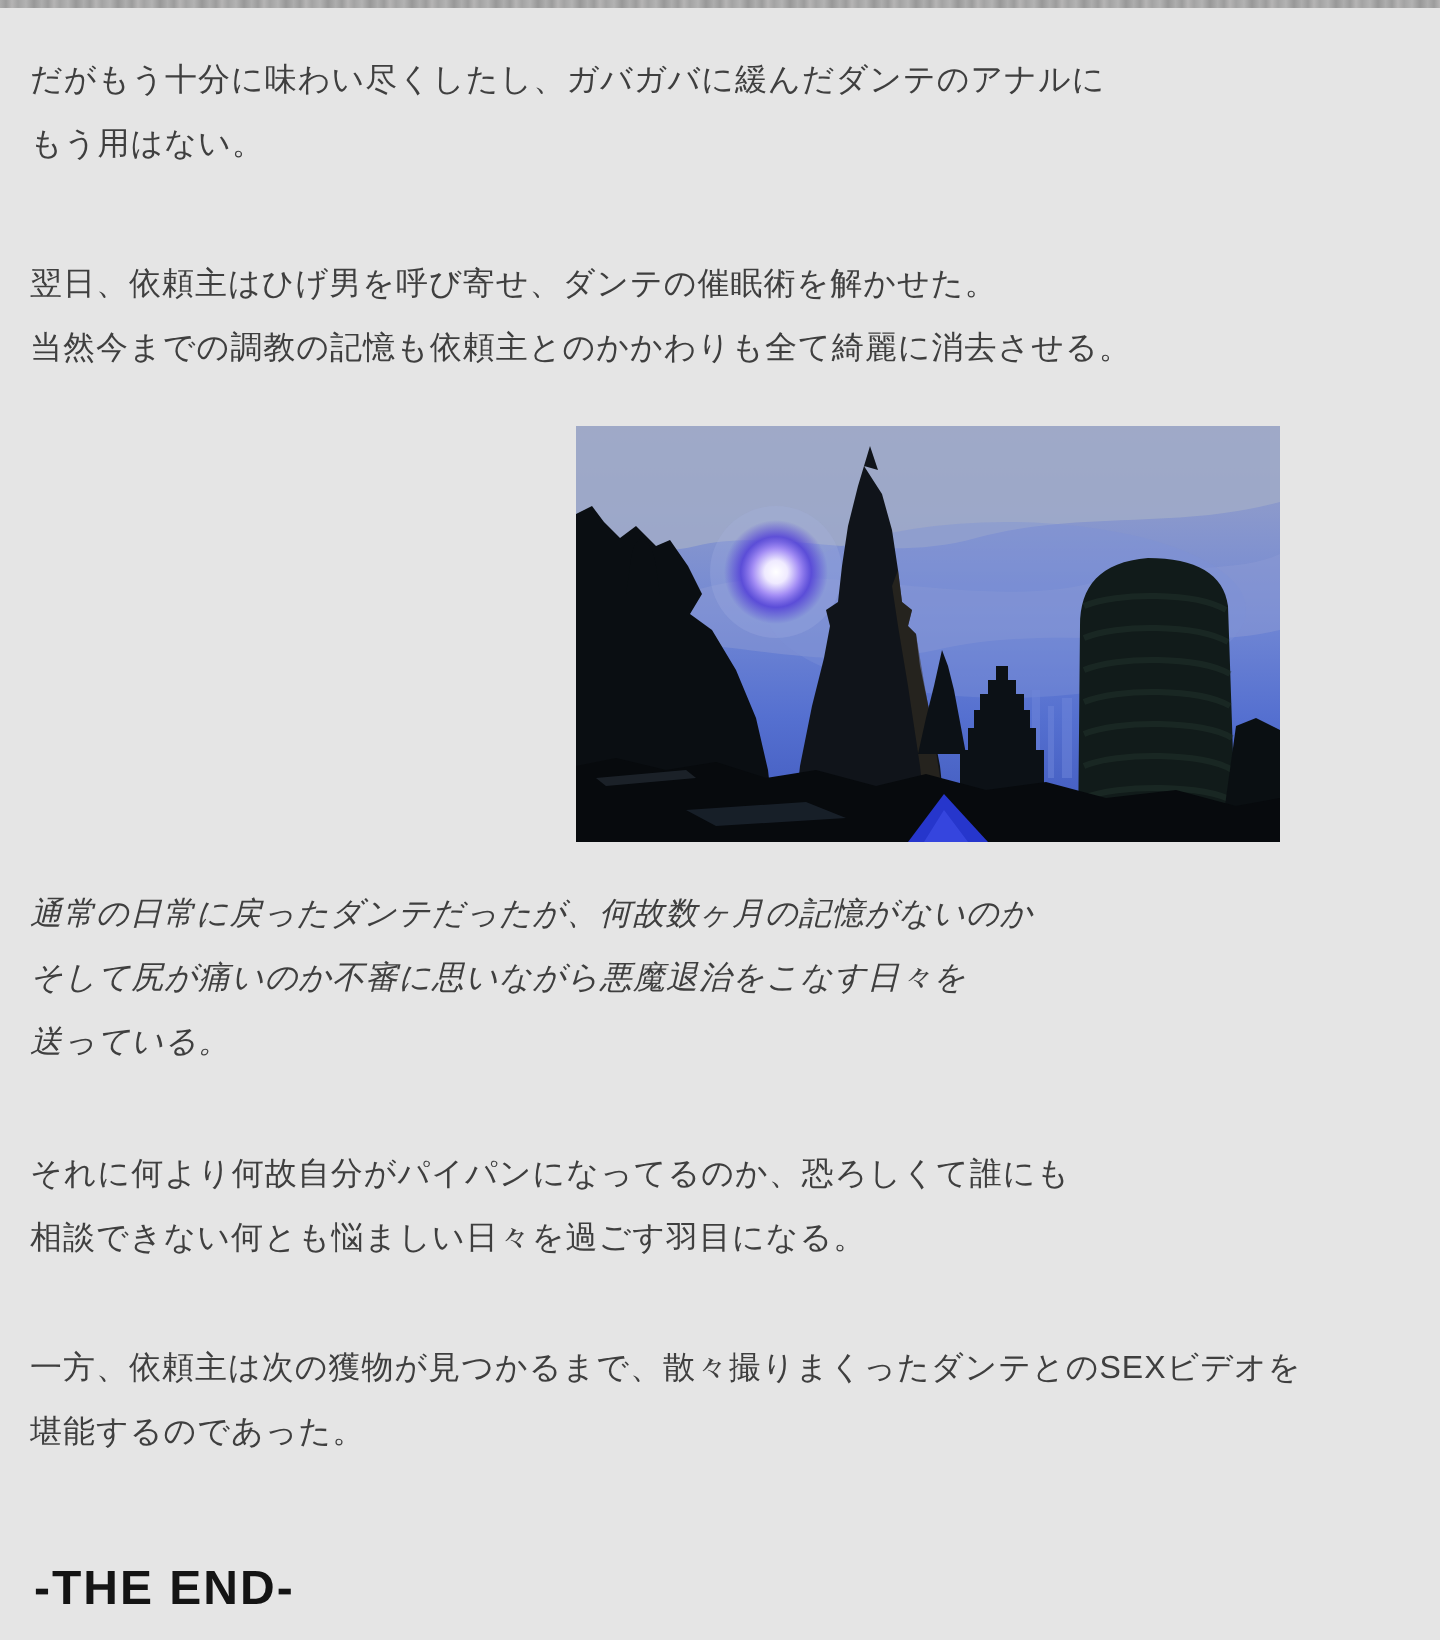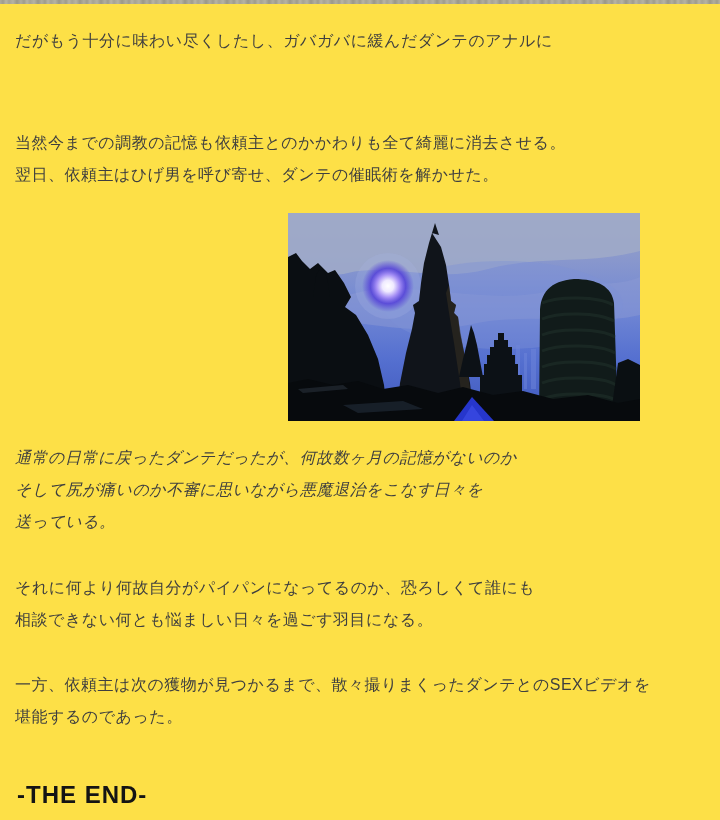--- a/index.html
+++ b/index.html
@@ -1,20 +1,20 @@
 <!DOCTYPE html>
 <html><head>
 <meta charset="utf-8">
 <style>
   html,body{margin:0;padding:0;}
   .page{
     position:relative;
     width:720px;
     height:820px;
-    background:#fde047;
+    background:#e5e5e5;
     overflow:hidden;
     font-family:"Liberation Sans","DejaVu Sans",sans-serif;
   }
   .top-noise{
     position:absolute;top:0;left:0;width:720px;height:4px;
     background:repeating-linear-gradient(90deg,
       #a6a6a6 0px,#949494 3px,#b0afaf 6px,#9c9c9c 9px,#adadad 13px,#8f8f8f 17px,#a8a8a8 21px);
     opacity:.9;
   }
   .para{
@@ -39,25 +39,26 @@
 </style>
 </head>
 <body>
 
 <div class="page">
 
   <div class="top-noise"></div>
 
   <div class="para p0">
     <div class="line">だがもう十分に味わい尽くしたし、ガバガバに緩んだダンテのアナルに</div>
+    <div class="line">もう用はない。</div>
   </div>
 
   <div class="para p1">
+    <div class="line">翌日、依頼主はひげ男を呼び寄せ、ダンテの催眠術を解かせた。</div>
     <div class="line">当然今までの調教の記憶も依頼主とのかかわりも全て綺麗に消去させる。</div>
-    <div class="line">翌日、依頼主はひげ男を呼び寄せ、ダンテの催眠術を解かせた。</div>
   </div>
 
   <div class="scene">
     <svg width="352" height="208" viewBox="0 0 352 208" xmlns="http://www.w3.org/2000/svg">
       <defs>
         <linearGradient id="skyGrad" x1="0" y1="0" x2="0" y2="1">
           <stop offset="0" stop-color="#99a3c4"></stop>
           <stop offset="0.2" stop-color="#8b99cc"></stop>
           <stop offset="0.45" stop-color="#7288d4"></stop>
           <stop offset="0.7" stop-color="#5570d0"></stop>

